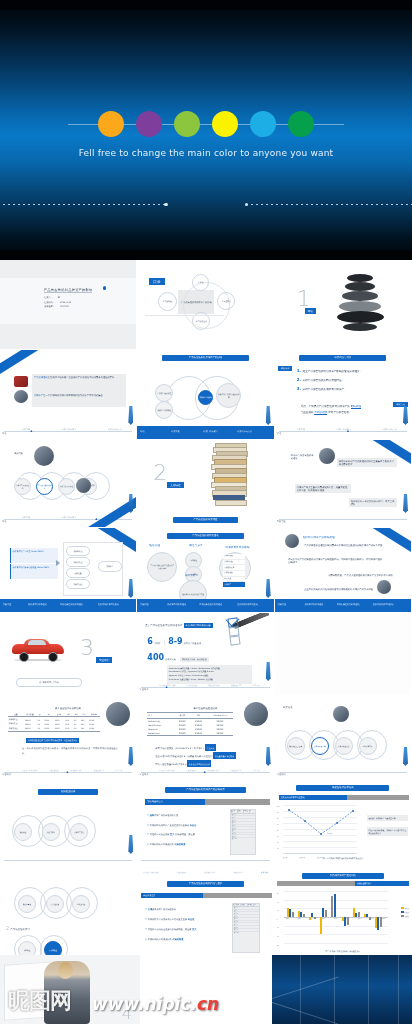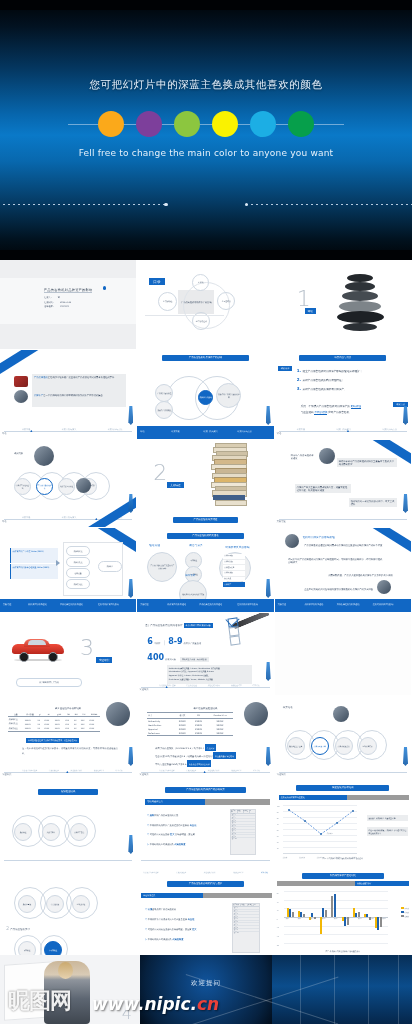--- a/index.html
+++ b/index.html
@@ -96,21 +96,20 @@
 </style>
 </head>
 <body>
 
 <div class="page">
 
   <div class="hero">
     <div class="hero-edge top"></div>
     <div class="hero-edge bot"></div>
 
-    <div class="hero-title">您可把幻灯片中的深蓝主色换成其他喜欢的颜色</div>
 
     <div class="dots-row">
       <div class="dots-line"></div>
       <div class="dots-wrap">
         <div class="dot" style="background:#FBA91A"></div>
         <div class="dot" style="background:#7D3F9B"></div>
         <div class="dot" style="background:#8CC63F"></div>
         <div class="dot" style="background:#FAF200"></div>
         <div class="dot" style="background:#1CAEE4"></div>
         <div class="dot" style="background:#069F4B"></div>
@@ -841,23 +840,20 @@
 
   </div>
 
   <div class="footstrip">
     <div class="foot-left">
       <div class="board"></div>
       <div class="lady"></div>
       <div class="lady-head"></div>
       <div class="bignum" style="position:absolute;right:8px;bottom:2px;font-size:16px">4</div>
     </div>
-    <div class="foot-mid">
-      <div class="thanks">欢迎提问</div>
-    </div>
     <div class="foot-right">
       <div class="vl" style="left:28px"></div>
         <div class="vl" style="left:62px"></div>
       <div class="vl" style="left:96px"></div>
         <div class="vl" style="left:126px"></div>
     </div>
   </div>
 
   <div class="wm">
     <div class="wm-x" style="left:186px;top:968px;transform:rotate(18deg)"></div>

